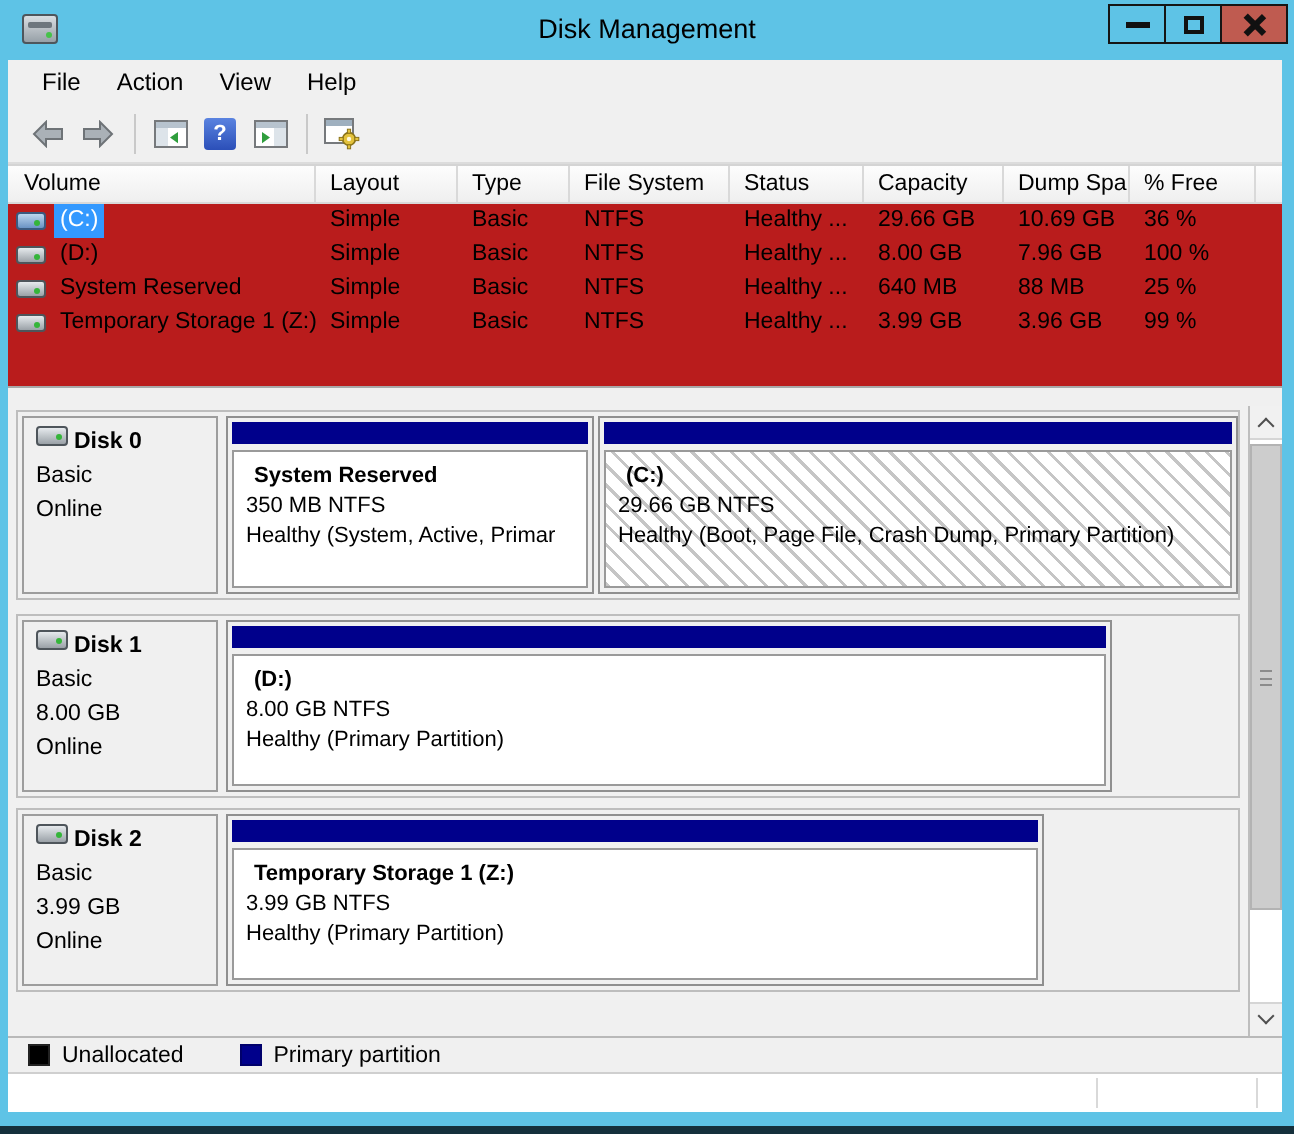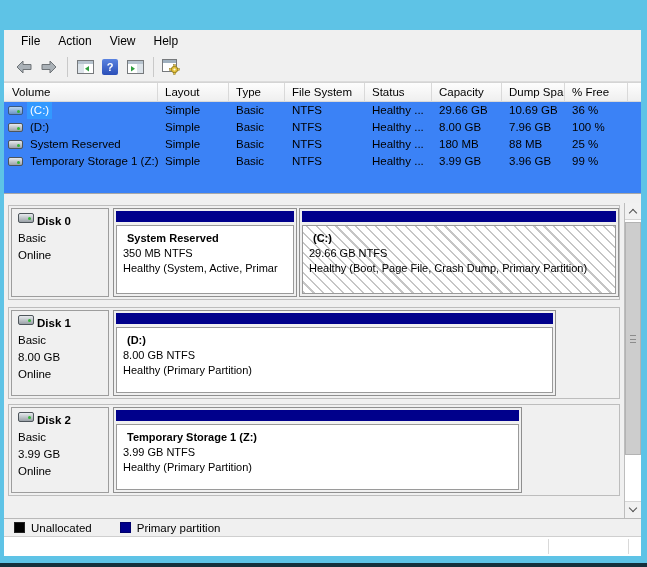--- a/index.html
+++ b/index.html
@@ -41,21 +41,21 @@
     padding-left:8px; font-size:12px; background:#f0f0f0; }
   .menu-item { padding:0 9px; line-height:22px; }
   .toolbar { position:absolute; left:0; top:22px; right:0; height:30px; background:#f0f0f0;
     border-bottom:1px solid #dcdcdc; display:flex; align-items:center; padding-left:8px; }
   .tbtn { width:24px; height:24px; display:flex; align-items:center; justify-content:center; margin-right:1px; }
   .tsep { width:1px; height:20px; background:#c9c9c9; margin:0 5px; }
   .help-ic { width:16px; height:16px; border-radius:2px; background:linear-gradient(#5a83e0,#2b4fb8);
     color:#fff; font-weight:bold; font-size:11px; line-height:16px; text-align:center; }
 
   
-  .vtable { position:absolute; left:0; top:52px; right:0; height:111px; background:#3b82f6;
+  .vtable { position:absolute; left:0; top:52px; right:0; height:111px; background:#b91c1c;
     border-top:1px solid #d4d4d4; font-size:11.5px; }
   .vt-header,.vt-row { display:grid; grid-template-columns:154px 71px 56px 80px 67px 70px 63px 63px 1fr; }
   .vt-header { height:19px; line-height:18px; background:linear-gradient(#fdfdfd,#efefef);
     border-bottom:1px solid #d9d9d9; }
   .vt-header > div { padding-left:7px; border-right:1px solid #d9d9d9; overflow:hidden; white-space:nowrap; }
   .vt-header > div:first-child { padding-left:8px; }
   .vt-header > div:last-child { border-right:none; }
   .vt-row { height:17px; line-height:17px; }
   .vt-row > div { padding-left:7px; overflow:hidden; white-space:nowrap; }
   .vt-row > div.volcell { padding-left:4px; display:flex; align-items:center; gap:4px; }
@@ -117,20 +117,35 @@
   .sb-sep { position:absolute; top:2px; bottom:2px; width:1px; background:#d9d9d9; }
 
   
   svg { display:block; }
 </style>
 </head>
 <body>
 
 <div class="window">
 
+  <div class="titlebar">
+    <div class="app-icon"></div>
+    <div class="title">Disk Management</div>
+    <div class="winbtns">
+      <div class="wbtn">
+          <span class="g-min"></span>
+        </div>
+      <div class="wbtn">
+          <span class="g-max"></span>
+        </div>
+      <div class="wbtn close">
+          <span class="g-close"></span>
+        </div>
+    </div>
+  </div>
 
   <div class="content">
 
     <div class="menubar">
       <span class="menu-item">File</span>
       <span class="menu-item">Action</span>
       <span class="menu-item">View</span>
       <span class="menu-item">Help</span>
     </div>
 
@@ -227,21 +242,21 @@
 
       <div class="vt-row">
         <div class="volcell">
           <span class="drive-ic"></span>
           <span class="vol-name">System Reserved</span>
         </div>
         <div>Simple</div>
         <div>Basic</div>
         <div>NTFS</div>
         <div>Healthy ...</div>
-        <div>180 MB</div>
+        <div>640 MB</div>
         <div>88 MB</div>
         <div>25 %</div>
         <div></div>
       </div>
 
       <div class="vt-row">
         <div class="volcell">
           <span class="drive-ic"></span>
           <span class="vol-name">Temporary Storage 1 (Z:)</span>
         </div>

